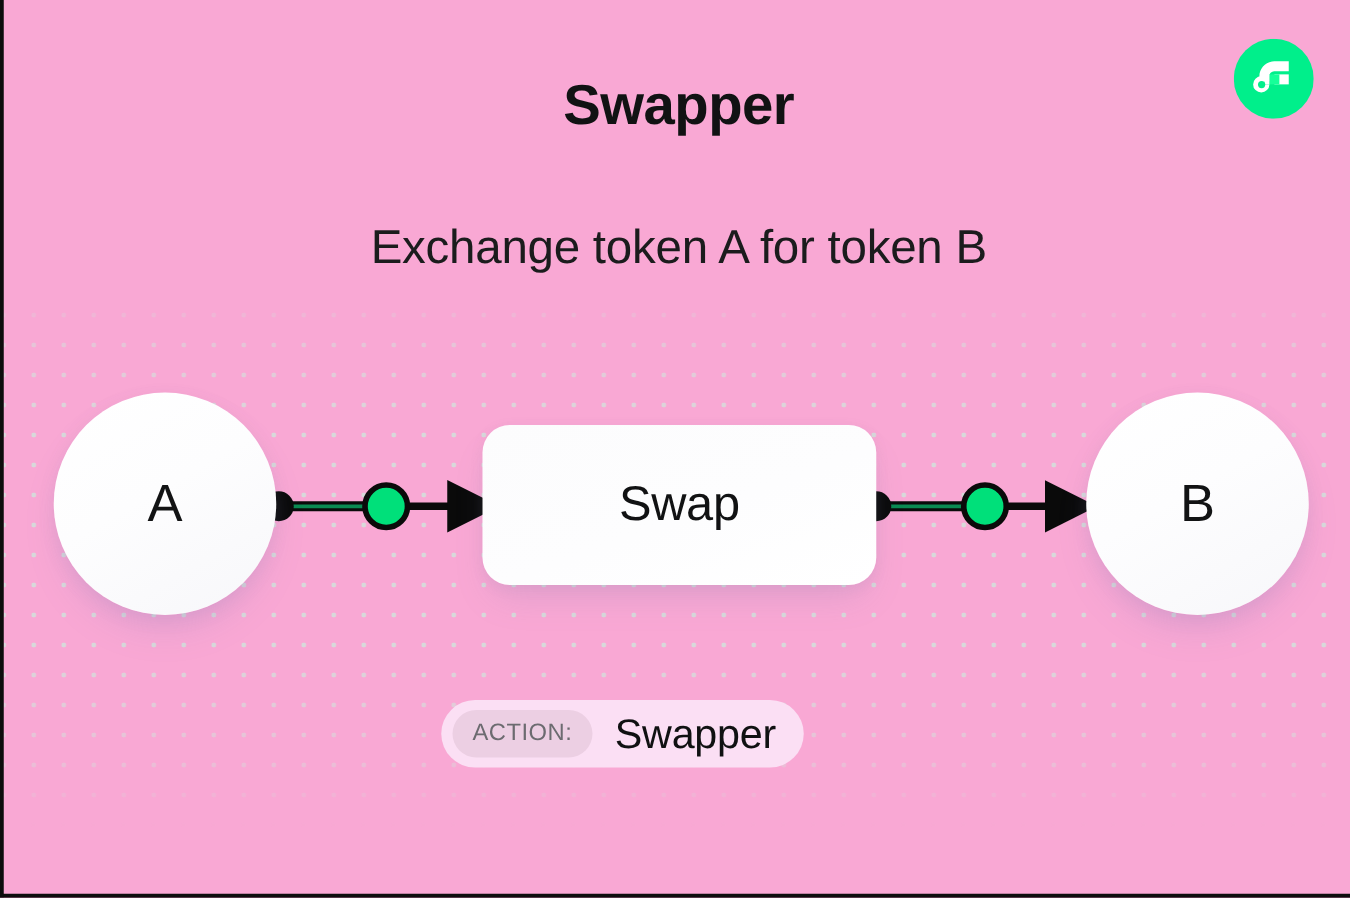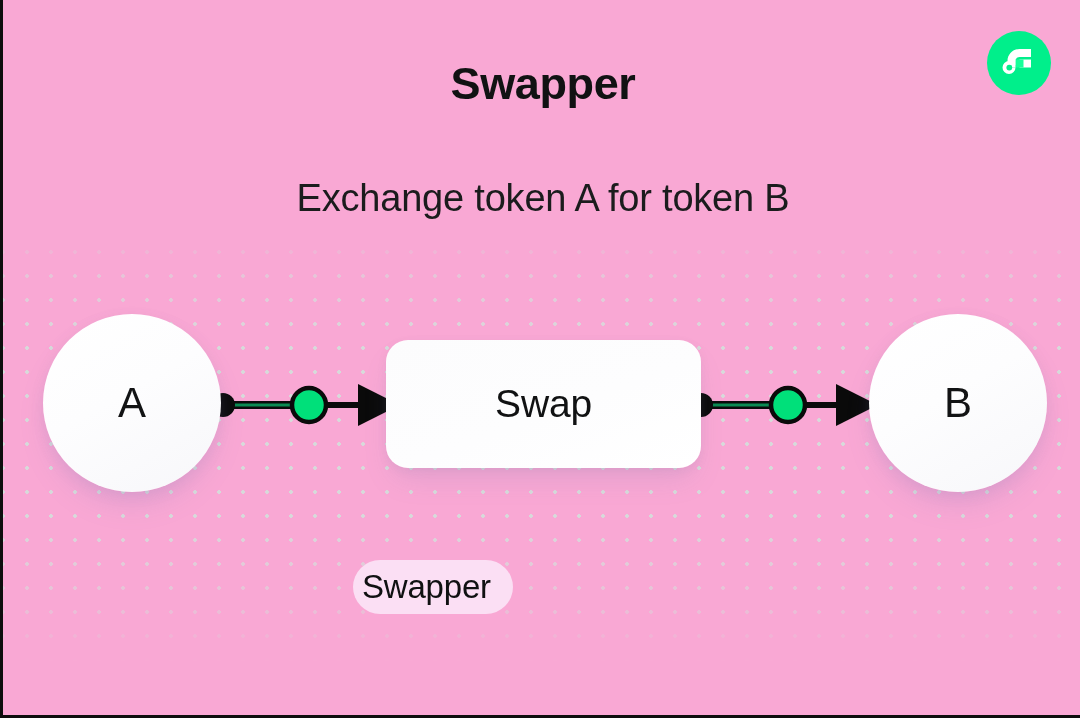--- a/index.html
+++ b/index.html
@@ -216,16 +216,17 @@
     <div class="swap-box">
       <span class="swap-label">Swap</span>
     </div>
 
     <div class="token-node node-b">
       <span class="token-label">B</span>
     </div>
   </div>
 
   <div class="action-badge">
+    <span class="action-chip">ACTION:</span>
     <span class="action-value">Swapper</span>
   </div>
 
 </div>
 
 </body></html>

